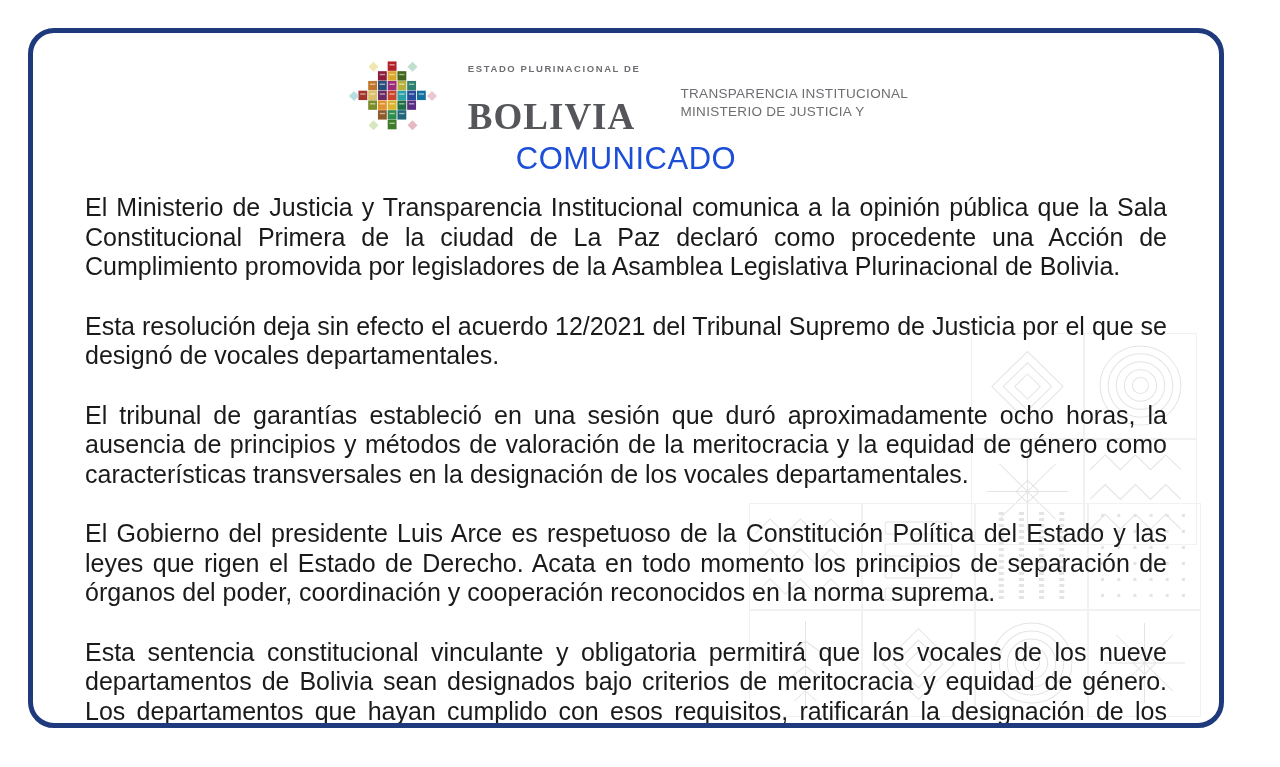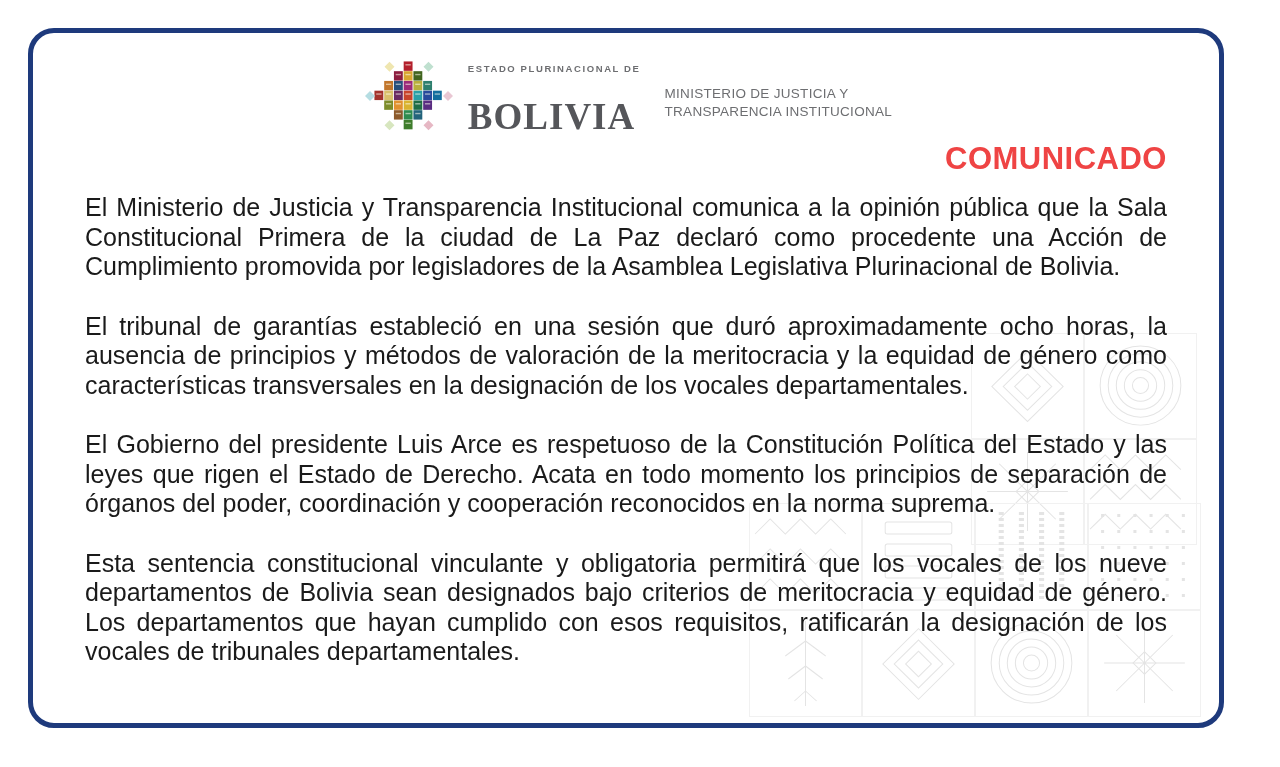--- a/index.html
+++ b/index.html
@@ -14,40 +14,40 @@
   .card{
     position:absolute; left:28px; top:28px; width:1196px; height:700px;
     border:5px solid var(--border); border-radius:26px; background:#fff;
     overflow:hidden;
   }
   .content{
     position:relative; z-index:1; padding:24px 52px 0 52px; height:100%;
   }
   
   .brandrow{
-    display:flex; justify-content:center; align-items:center; gap:10px;
+    display:flex; justify-content:center; align-items:center; gap:26px;
     margin-bottom:4px;
   }
   .logo{width:98px; height:78px; flex:0 0 auto;}
   .country-block{display:flex; flex-direction:column; justify-content:center; padding-top:6px;}
   .estado-label{
     font-size:9.5px; letter-spacing:1.6px; color:var(--muted); font-weight:bold;
     margin-bottom:1px; white-space:nowrap;
   }
   .country-name{
     font-family:"Liberation Serif", serif; font-weight:bold; font-size:37px;
     letter-spacing:1px; color:var(--country); line-height:0.92; white-space:nowrap;margin-top:25px;
   }
   .ministry-block{
     margin-left:14px; font-size:13.5px; color:var(--muted); line-height:1.3;
     letter-spacing:0.3px; padding-top:14px; white-space:nowrap;
   }
   .doc-title{
-    text-align:right; font-size:31px; font-weight:bold; letter-spacing:0.5px;
-    color:#ef4444; margin:6px 0 16px 0;
+    text-align:center; font-size:31px; font-weight:normal; letter-spacing:0.5px;
+    color:#1d4ed8; margin:6px 0 16px 0;
   }
   
   .body-text p{
     font-size:25px; line-height:29.5px; color:var(--body-text);
     text-align:justify; margin-bottom:30px;
   }
   
   .wm{position:absolute; z-index:0; display:grid; gap:0;}
   .wm-a{ right:22px; top:300px; width:226px; height:212px;
          grid-template-columns:repeat(2,1fr); grid-template-rows:repeat(2,1fr);}
@@ -265,29 +265,30 @@
           <rect x="21" y="7" width="8" height="8" fill="#efe6b0" transform="rotate(45 25 11)"></rect>
           <rect x="65" y="7" width="8" height="8" fill="#bfe0cf" transform="rotate(45 69 11)"></rect>
           <rect x="21" y="73" width="8" height="8" fill="#d7e6bf" transform="rotate(45 25 77)"></rect>
           <rect x="65" y="73" width="8" height="8" fill="#e6b8c4" transform="rotate(45 69 77)"></rect>
         </svg>
       <div class="country-block">
         <div class="estado-label">ESTADO PLURINACIONAL DE</div>
         <div class="country-name">BOLIVIA</div>
       </div>
       <div class="ministry-block">
+        <div>TRANSPARENCIA INSTITUCIONAL</div>
         <div>MINISTERIO DE JUSTICIA Y</div>
-        <div>TRANSPARENCIA INSTITUCIONAL</div>
       </div>
     </div>
 
     <div class="doc-title">COMUNICADO</div>
 
     <div class="body-text">
       <p>El Ministerio de Justicia y Transparencia Institucional comunica a la opinión pública que la Sala Constitucional Primera de la ciudad de La Paz declaró como procedente una Acción de Cumplimiento promovida por legisladores de la Asamblea Legislativa Plurinacional de Bolivia.</p>
+      <p>Esta resolución deja sin efecto el acuerdo 12/2021 del Tribunal Supremo de Justicia por el que se designó de vocales departamentales.</p>
       <p>El tribunal de garantías estableció en una sesión que duró aproximadamente ocho horas, la ausencia de principios y métodos de valoración de la meritocracia y la equidad de género como características transversales en la designación de los vocales departamentales.</p>
       <p>El Gobierno del presidente Luis Arce es respetuoso de la Constitución Política del Estado y las leyes que rigen el Estado de Derecho. Acata en todo momento los principios de separación de órganos del poder, coordinación y cooperación reconocidos en la norma suprema.</p>
       <p>Esta sentencia constitucional vinculante y obligatoria permitirá que los vocales de los nueve departamentos de Bolivia sean designados bajo criterios de meritocracia y equidad de género. Los departamentos que hayan cumplido con esos requisitos, ratificarán la designación de los vocales de tribunales departamentales.</p>
 
     </div>
 
   </div>
 </div>
 
 </body></html>

